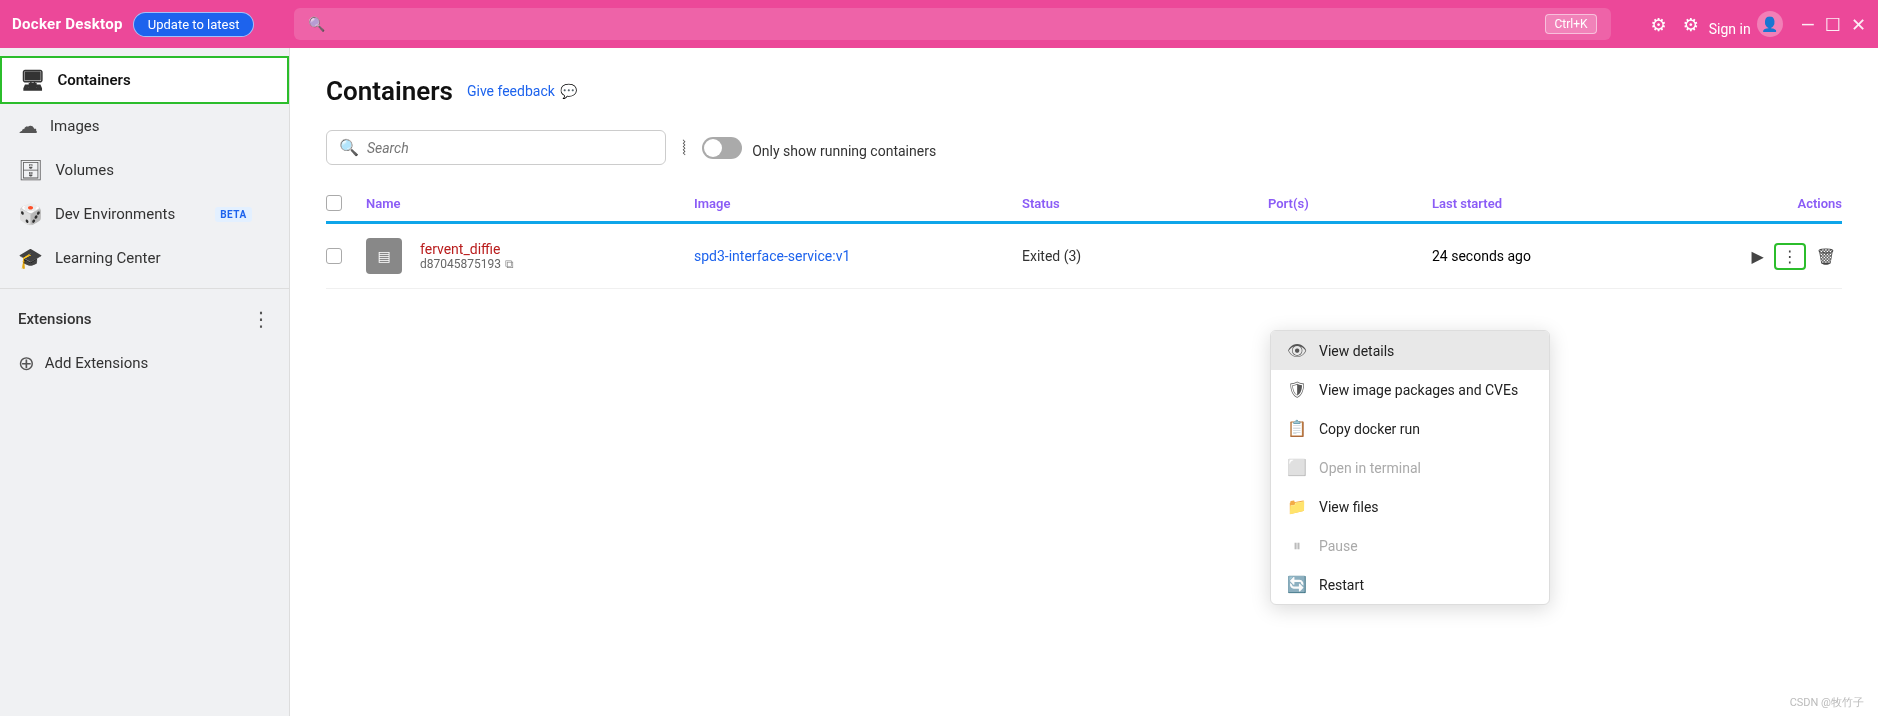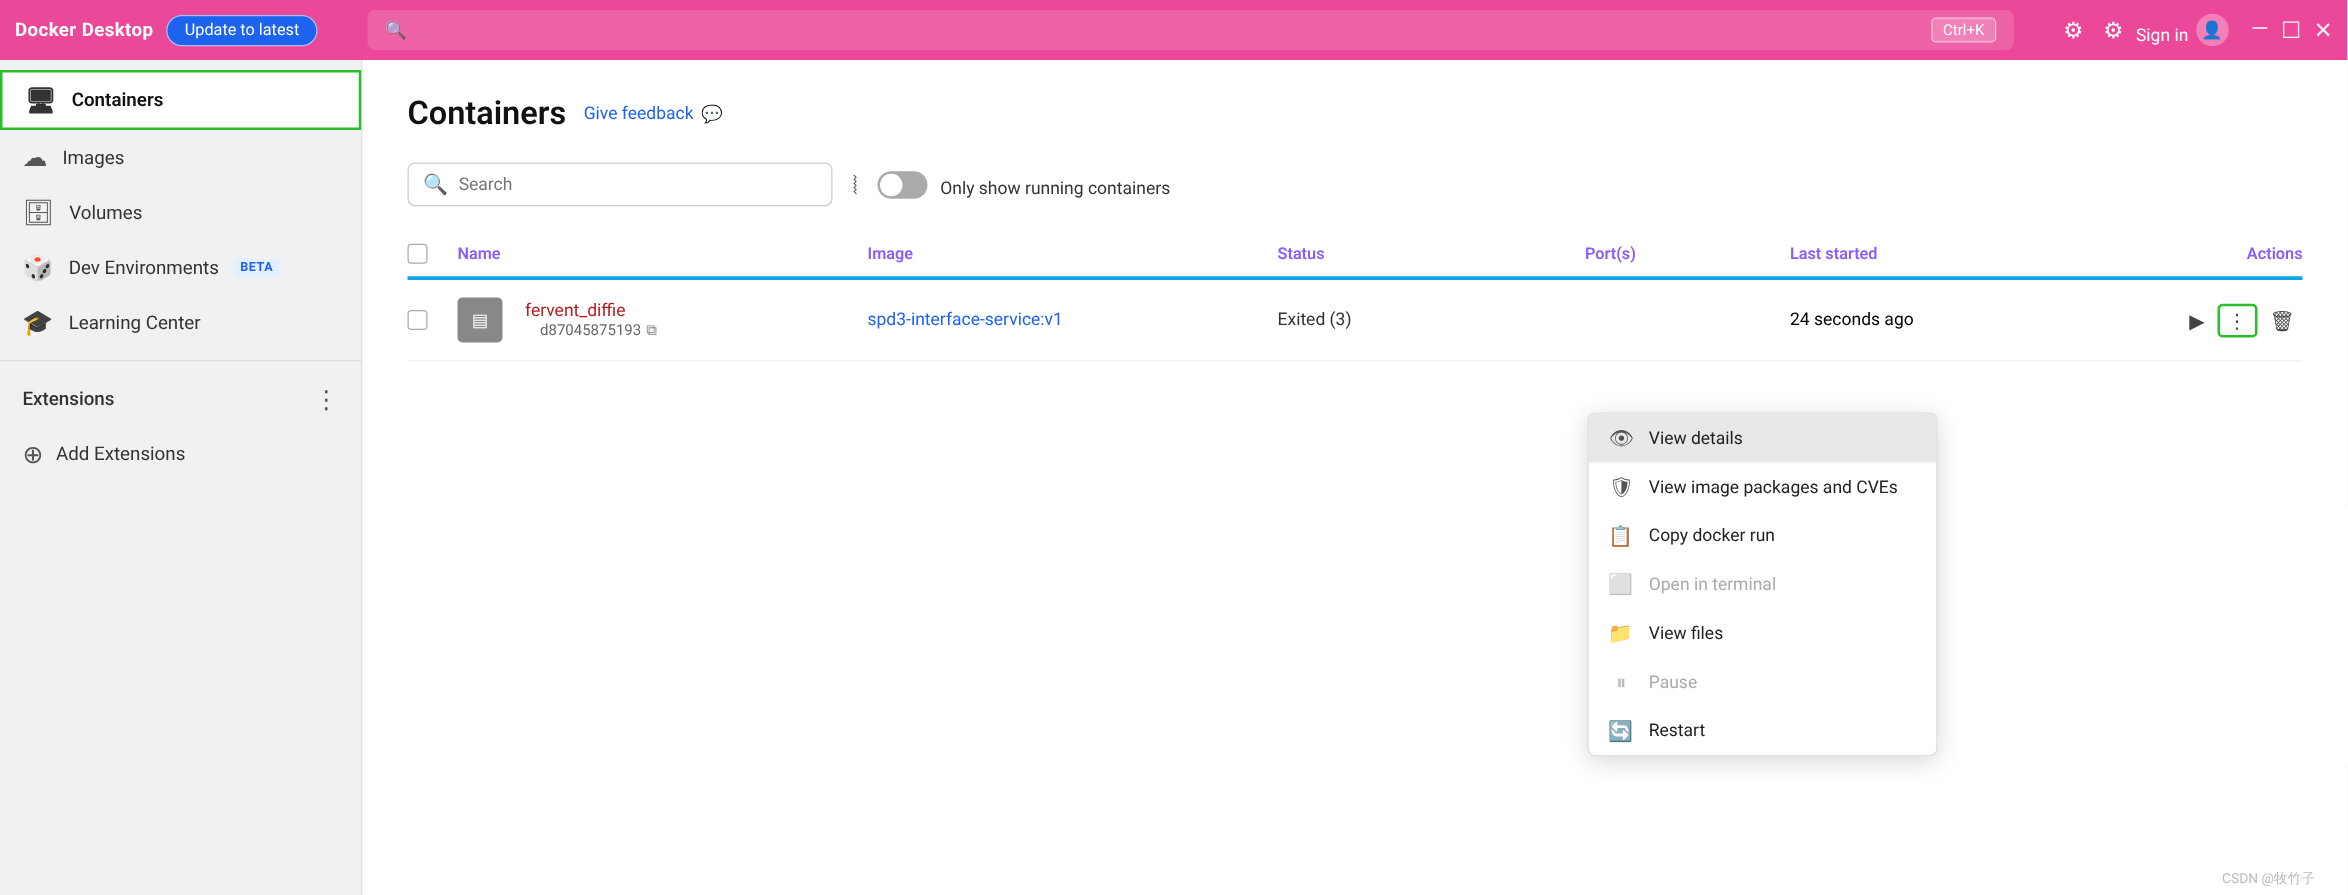--- a/index.html
+++ b/index.html
@@ -135,20 +135,21 @@
     }
     .sidebar-add-icon { font-size: 20px; color: #555; }
     .beta-badge {
       background: #e3f0ff;
       color: #1d63ed;
       font-size: 10px;
       font-weight: 700;
       border-radius: 3px;
       padding: 2px 5px;
       letter-spacing: 0.5px;
+      margin-left: 28px;
     }
 
     
     .content {
       flex: 1;
       background: white;
       padding: 28px 36px;
       overflow-y: auto;
     }
     .content-header {
@@ -189,20 +190,21 @@
       width: 340px;
       background: white;
     }
     .search-box input {
       border: none;
       outline: none;
       font-size: 14px;
       color: #666;
       background: transparent;
       flex: 1;
+      font-style: italic;
     }
     .columns-icon { font-size: 20px; color: #555; cursor: pointer; }
     .toggle-container {
       display: flex;
       align-items: flex-end;
       gap: 10px;
       font-size: 14px;
       color: #333;
     }
     .toggle {
@@ -263,21 +265,20 @@
       font-size: 14px;
       cursor: pointer;
       text-decoration: none;
     }
     .container-id {
       font-size: 12px;
       color: #666;
       display: flex;
       align-items: center;
       gap: 4px;
-      margin-left: 12px;
     }
     .copy-icon { font-size: 12px; cursor: pointer; color: #888; }
     .image-link {
       color: #1d63ed;
       font-size: 14px;
       cursor: pointer;
     }
     .status-text { font-size: 14px; color: #333; }
 
     .action-btn {
@@ -325,21 +326,21 @@
       border: 1.5px solid #aaa;
       border-radius: 3px;
       cursor: pointer;
       background: white;
     }
 
     
     .footer-watermark {
       position: absolute;
       bottom: 6px;
-      right: 26px;
+      right: 14px;
       font-size: 11px;
       color: #bbb;
     }
   </style>
 </head>
 <body>
 
 <div class="topbar">
   <span class="topbar-brand">Docker Desktop</span>
   <button class="topbar-update-btn">Update to latest</button>

